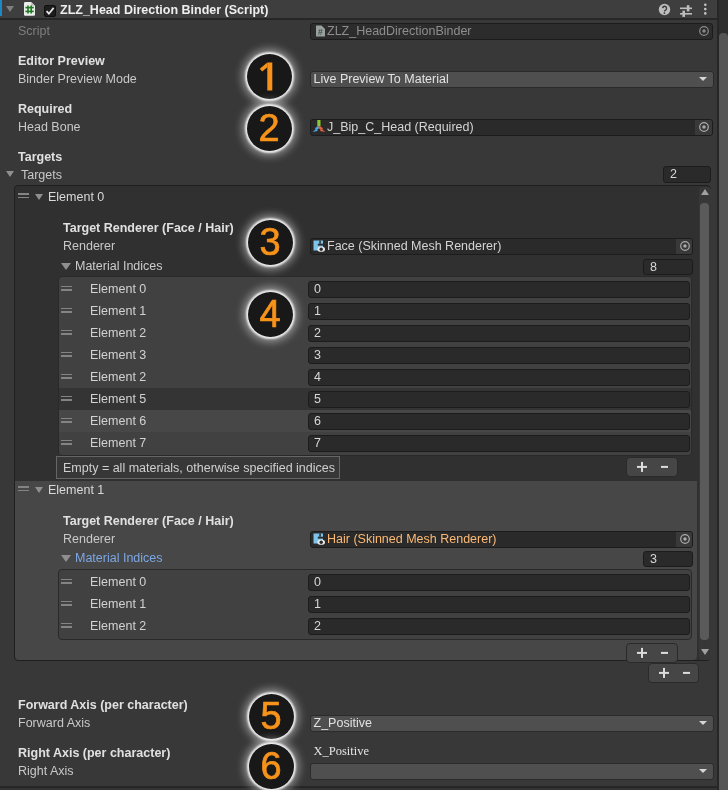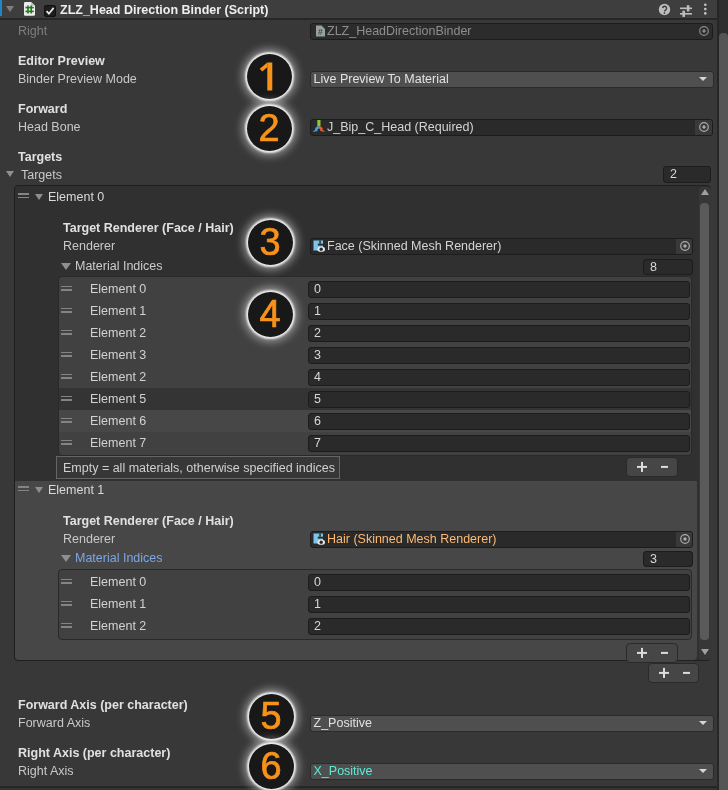--- a/index.html
+++ b/index.html
@@ -60,39 +60,39 @@
   <rect x="1" y="10" width="12" height="1.6" fill="#bdbdbd"></rect>
   <rect x="3.4" y="7.7" width="2.6" height="6.2" fill="#bdbdbd"></rect>
 </svg>
 
 <svg class="abs" style="left:702px;top:3px" width="8" height="16">
   <circle cx="3.3" cy="1.8" r="1.3" fill="#c6c6c6"></circle>
   <circle cx="3.3" cy="6.1" r="1.3" fill="#c6c6c6"></circle>
   <circle cx="3.3" cy="10.4" r="1.3" fill="#c6c6c6"></circle>
 </svg>
 
-<div class="t" style="left:18px;top:31px;color:#7e7e7e;">Right</div>
+<div class="t" style="left:18px;top:31px;color:#7e7e7e;">Script</div>
 <div class="fld" style="left:310px;top:22.5px;width:403px;height:17px;background:#2c2c2c;"></div>
 <svg class="abs" style="left:314px;top:25px" width="12" height="12">
   <path d="M2,0.5 H7.5 L11,4 V11.5 H2 Z" fill="#9aa0a0"></path>
   <text x="6.3" y="9.6" font-size="8.5" font-weight="bold" fill="#39523a" text-anchor="middle">#</text>
 </svg>
 <div class="t" style="left:327px;top:31px;color:#8e8e8e;">ZLZ_HeadDirectionBinder</div>
 <svg class="abs" style="left:697px;top:24px" width="14" height="14">
   <circle cx="7" cy="7" r="4.3" fill="none" stroke="#8a8a8a" stroke-width="1.2"></circle>
   <circle cx="7" cy="7" r="1.7" fill="#8a8a8a"></circle>
 </svg>
 
 <div class="t b" style="left:18px;top:61px;">Editor Preview</div>
 <div class="t" style="left:18px;top:79px;">Binder Preview Mode</div>
 <div class="dd" style="left:310px;top:70.5px;width:403.5px;height:17px;"></div>
 <div class="t" style="left:313.5px;top:79px;color:#e2e2e2;">Live Preview To Material</div>
 <div class="arr" style="left:699.4px;top:76.8px;"></div>
 
-<div class="t b" style="left:18px;top:109px;">Forward</div>
+<div class="t b" style="left:18px;top:109px;">Required</div>
 <div class="t" style="left:18px;top:127px;">Head Bone</div>
 <div class="fld" style="left:310px;top:118.5px;width:403px;height:17px;"></div>
 <div class="abs" style="left:695px;top:119.5px;width:17px;height:15px;background:#393939;border-radius:0 2px 2px 0;"></div>
 <svg class="abs" style="left:311px;top:119px" width="16" height="16">
   <rect x="6.3" y="1" width="3.2" height="6.2" fill="#8bc832"></rect>
   <path d="M8,7.8 L4.6,10.2" stroke="#4ba3dd" stroke-width="2.6" fill="none"></path>
   <path d="M6,9 L1.6,12.9 L6.6,11.9 Z" fill="#4ba3dd"></path>
   <path d="M7.8,7.8 L11.2,10.2" stroke="#e8603c" stroke-width="2.6" fill="none"></path>
   <path d="M9.8,9 L14.2,12.9 L9.2,11.9 Z" fill="#e8603c"></path>
 </svg>
@@ -278,21 +278,21 @@
 
 <div class="t b" style="left:18px;top:705px;">Forward Axis (per character)</div>
 <div class="t" style="left:18px;top:723px;">Forward Axis</div>
 <div class="dd" style="left:310px;top:714.5px;width:403.5px;height:17px;"></div>
 <div class="t" style="left:313.5px;top:723px;color:#e2e2e2;">Z_Positive</div>
 <div class="arr" style="left:699.4px;top:721.2px;"></div>
 
 <div class="t b" style="left:18px;top:753px;">Right Axis (per character)</div>
 <div class="t" style="left:18px;top:771px;">Right Axis</div>
 <div class="dd" style="left:310px;top:762.5px;width:403.5px;height:17px;"></div>
-<div class="t" style="left:313.5px;top:771px;color:#5eead4;">X_Positive</div>
+<div class="t" style="left:313.5px;top:751px;color:#e5e5e5;font-family:Liberation Serif, serif;">X_Positive</div>
 <div class="arr" style="left:699.4px;top:769.2px;"></div>
 
 <div class="abs" style="left:0;top:786px;width:718px;height:2px;background:#262626;"></div>
 <div class="abs" style="left:0;top:788px;width:718px;height:2px;background:#333333;"></div>
 
 <div class="abs" style="left:717px;top:0;width:1.5px;height:790px;background:#262626;"></div>
 <div class="abs" style="left:718.5px;top:0;width:9.5px;height:790px;background:#2e2e2e;"></div>
 <div class="abs" style="left:718.5px;top:33px;width:9.5px;height:757px;background:#555555;border-radius:4px 4px 0 0;"></div>
 
 <div class="circ" style="left:246.5px;top:54px;">

